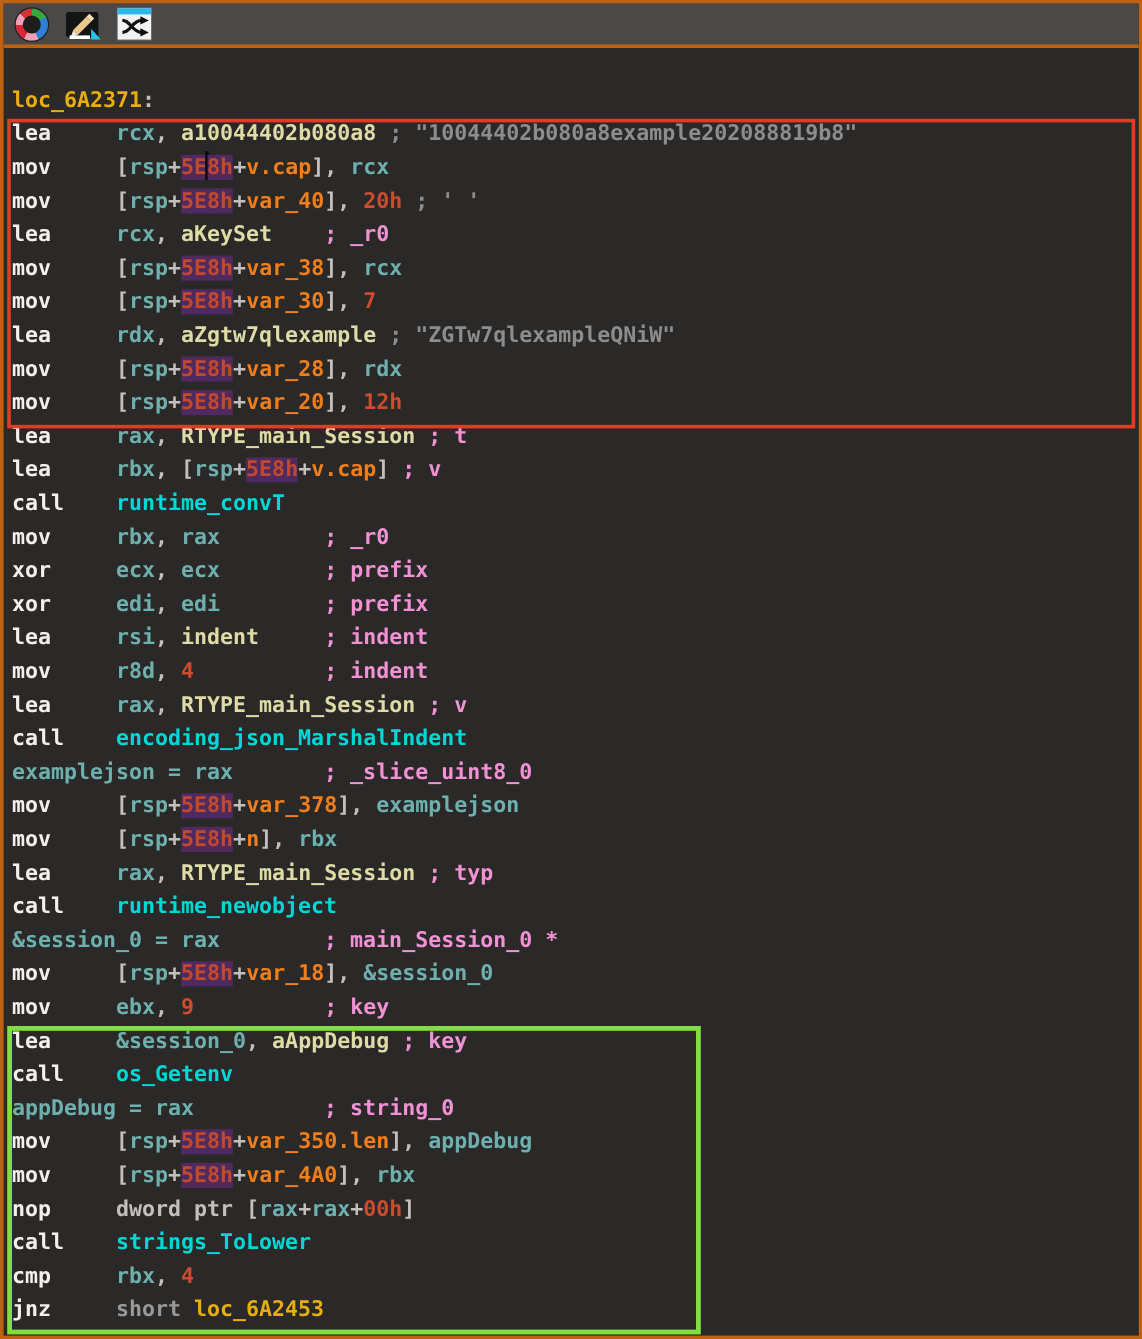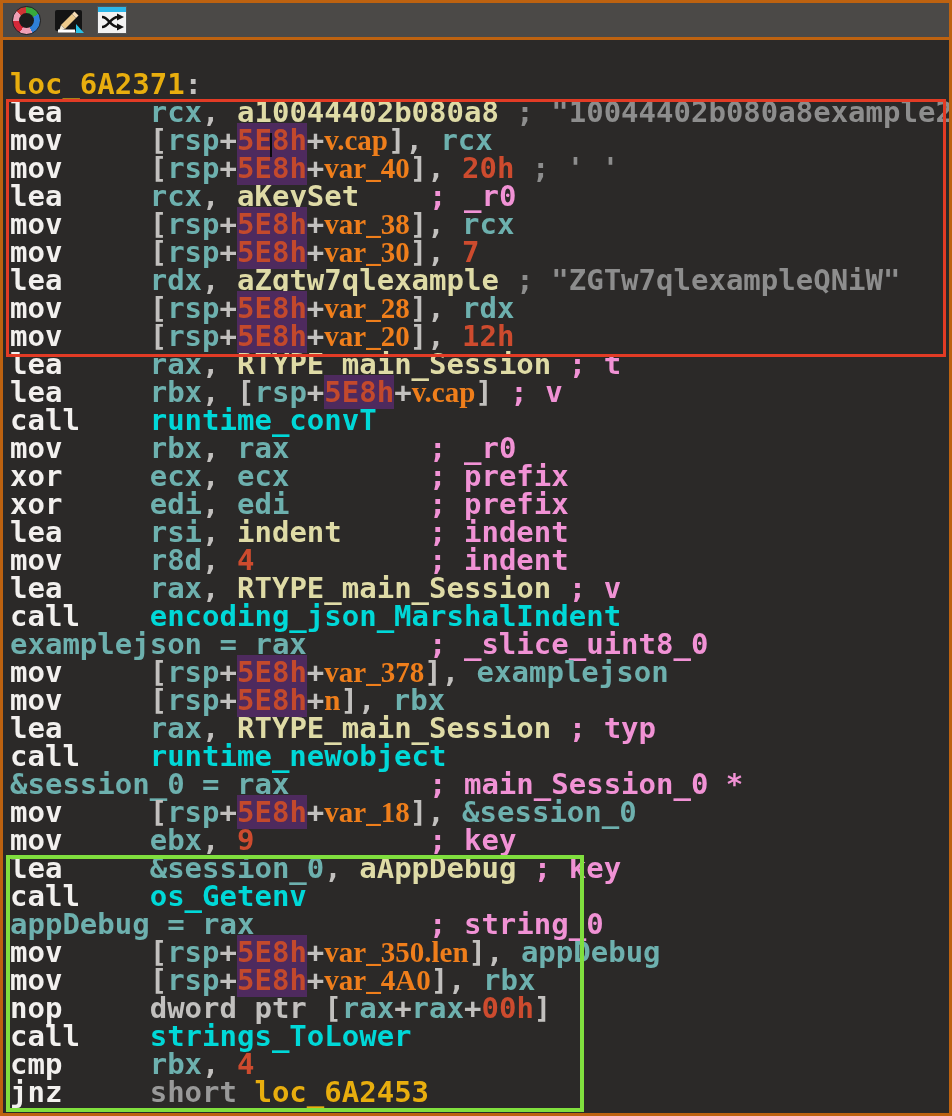--- a/index.html
+++ b/index.html
@@ -18,37 +18,37 @@
     border-bottom:3px solid var(--c-frame-orange,#bd6210);
     display:flex;align-items:center;gap:13px;padding-left:9px;
   }
   .tb-btn{background:transparent;border:none;padding:0;margin:0;cursor:pointer;display:flex;align-items:center;}
   .wheel{width:27px;height:27px;border-radius:50%;position:relative;border:1px solid #222;
     background:conic-gradient(#37a93c 0 17%, #2f7fd6 17% 43%, #efa0b6 43% 58%, #d62839 58% 75%, #efa0b6 75% 87%, #d03434 87% 100%);}
   .wheel::after{content:"";position:absolute;inset:6px;border-radius:50%;background:#1d1d1d;}
   .code{
     position:relative;
     padding:30px 0 0 7px;
-    font-size:29px;line-height:28px;font-weight:700;
+    font-size:18px;line-height:28px;font-weight:700;
     white-space:pre;
     color:var(--c-mnemonic,#f2f0ee);
   }
   .line{white-space:pre;height:28px;}
   .cursorline{
     position:relative;
   }
   .cursorline::before{
     content:"";position:absolute;left:-7px;right:0;top:0;bottom:0;
     background:var(--c-cursor-line-bg,#343230);z-index:-1;
   }
   .tk-m{color:var(--c-mnemonic,#f2f0ee);}
   .tk-pu{color:var(--c-punct,#c2c0be);}
   .tk-r{color:var(--c-register,#6db0ae);text-align:right;}
   .tk-n{color:var(--c-number,#cd4b2e);}
-  .tk-v{color:var(--c-localvar,#ef7e1b);font-family:Liberation Serif, serif;}
+  .tk-v{color:var(--c-localvar,#ef7e1b);}
   .tk-s{color:var(--c-symbol,#dfdba6);}
   .tk-f{color:var(--c-function,#00d8d8);}
   .tk-c{color:var(--c-comment,#8d8d8d);}
   .tk-p{color:var(--c-autocomment,#f192d5);}
   .tk-l{color:var(--c-label,#e8ae0e);}
   .tk-k{color:var(--c-keyword,#999999);margin-top:31px;}
   .tk-h{color:var(--c-highlight-text,#c3492c);background:var(--c-highlight-bg,#4e2a5e);}
   .cursor{
     display:inline-block;width:3px;height:24px;
     background:var(--c-cursor,#0a0a0a);

